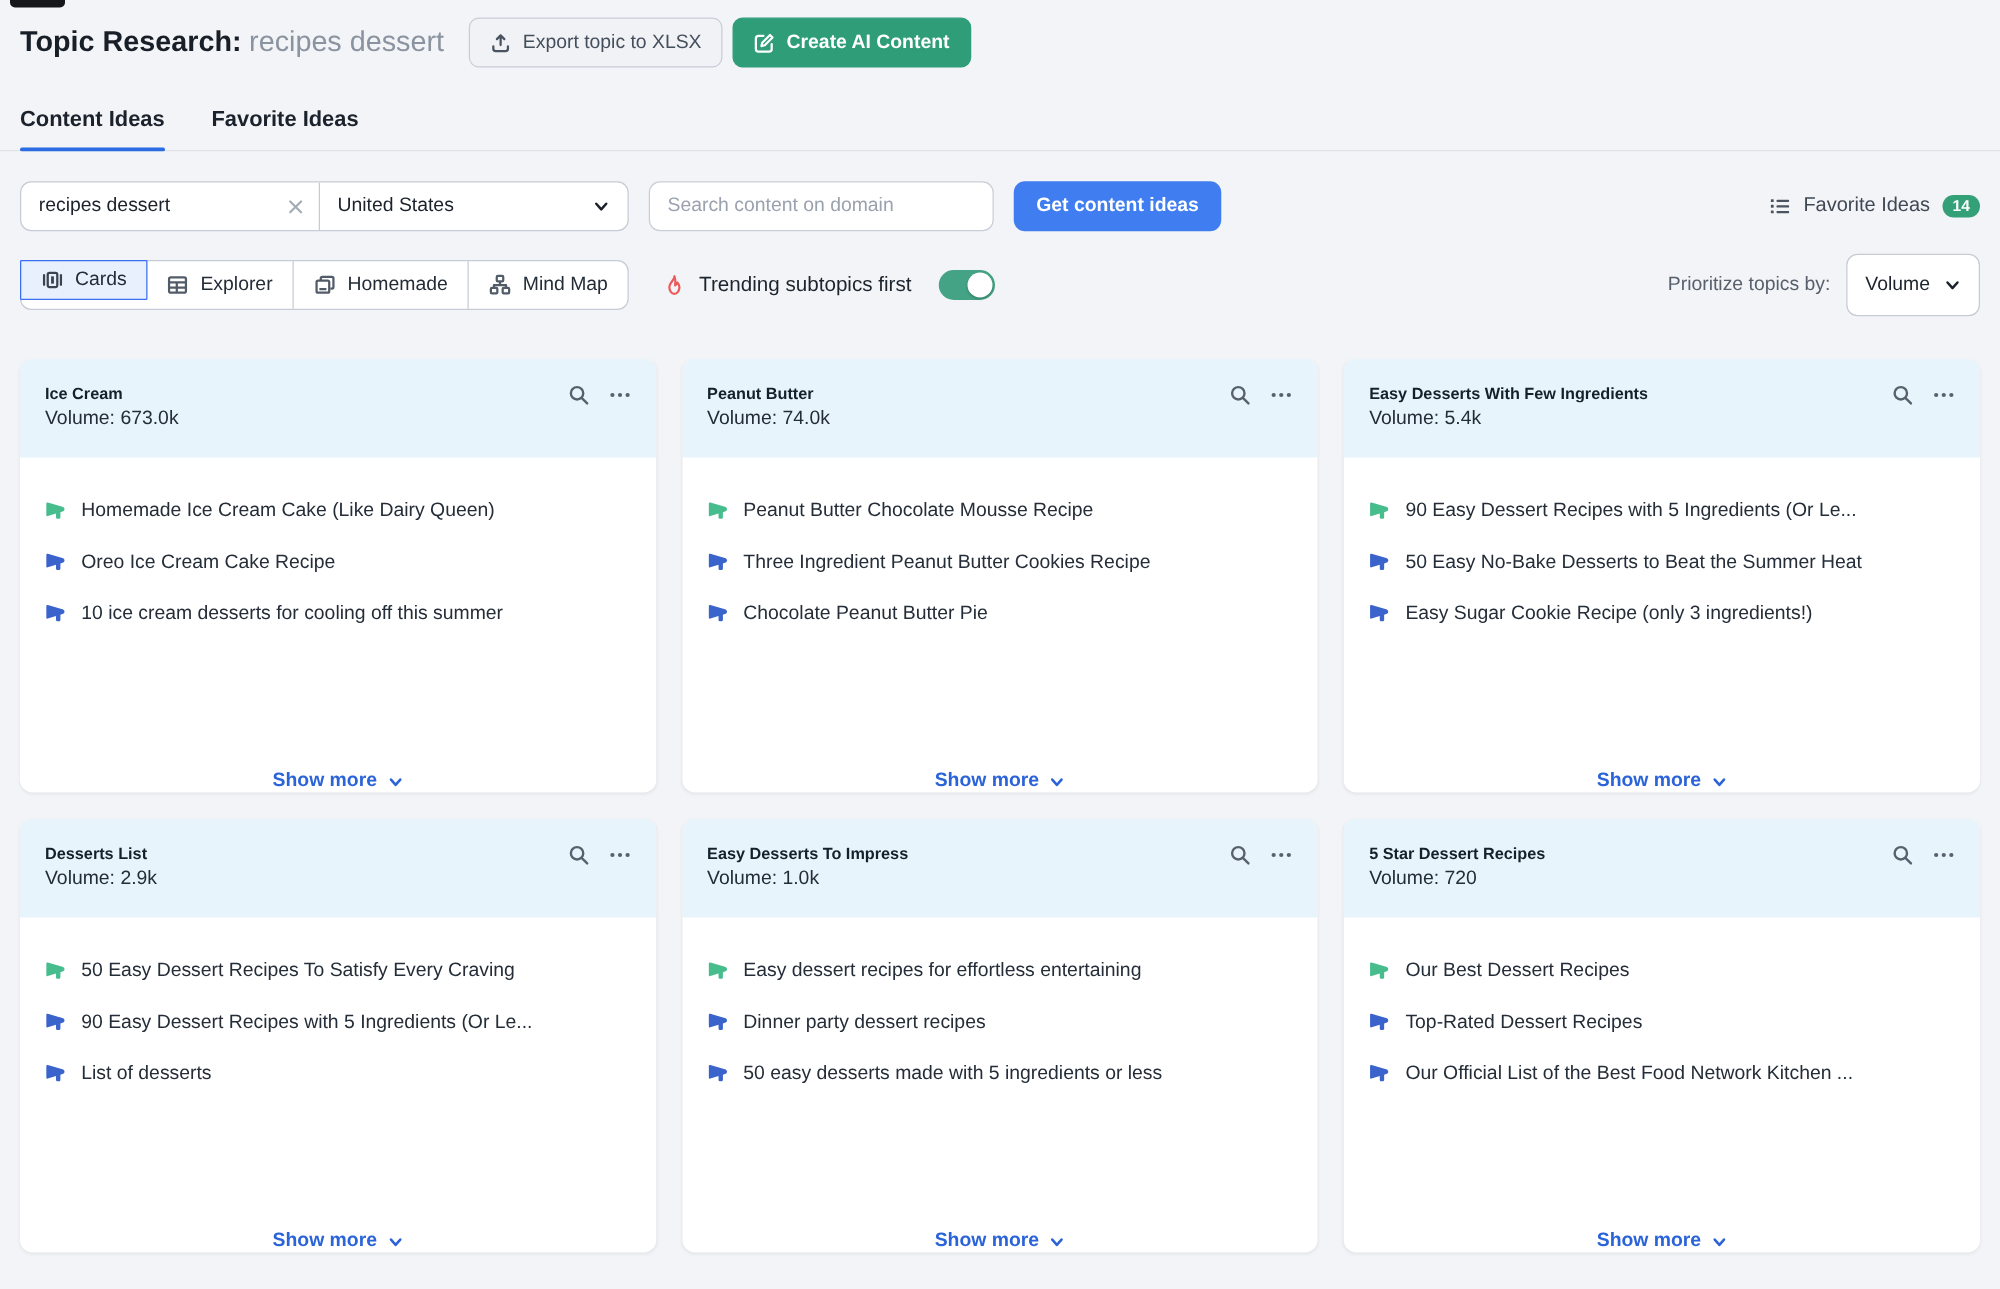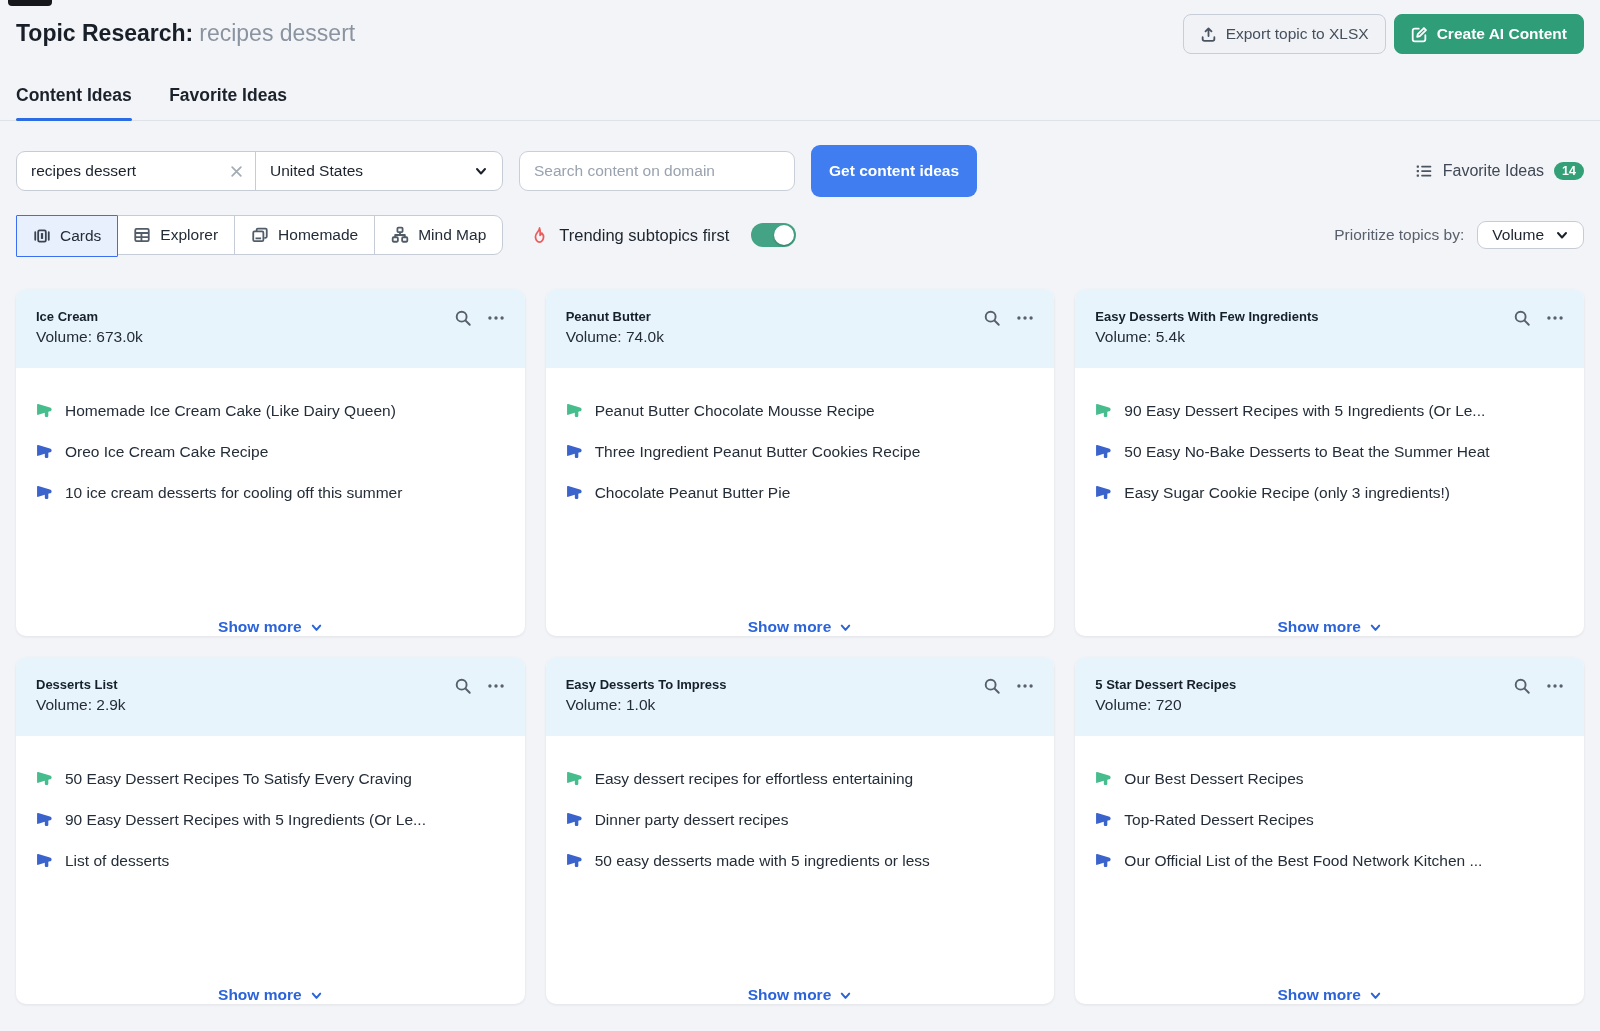--- a/index.html
+++ b/index.html
@@ -7,56 +7,56 @@
   body {
     font-family:"Liberation Sans", sans-serif;
     background:#f3f4f7;
     color:#1b222c;
     overflow:hidden;
     position:relative;
   }
   .top-artifact{ position:absolute; left:8px; top:0; width:44px; height:6px; background:#15171b; border-radius:0 0 4px 4px; }
 
   
-  .top-bar{ display:flex; justify-content:space-between; align-items:flex-start; padding:14px 16px 0 16px; }
+  .top-bar{ display:flex; justify-content:flex-start; align-items:flex-start; padding:14px 16px 0 16px; }
   .page-title{ font-size:23px; font-weight:700; color:#181f28; line-height:38px; }
   .page-title .query{ font-weight:400; color:#8a93a0; margin-left:6px; }
   .top-actions{ display:flex; gap:8px;margin-left:20px; }
   .btn{ height:40px; display:inline-flex; align-items:center; gap:9px; border-radius:8px; font-size:15.5px; cursor:pointer; padding:0 16px; }
   .btn-secondary{ border:1px solid #c8ced8; color:#454f5c; background:#f0f2f5; font-weight:500; }
   .btn-green{ background:#2f9d78; color:#fff; font-weight:600; border:1px solid #2f9d78; }
 
   
   .tabs{ margin-top:31px; padding:0 16px; border-bottom:1px solid #dfe3e9; }
   .tab{ display:inline-block; position:relative; margin-right:33px; padding-bottom:14px; font-size:17.5px; font-weight:600; color:#1b222c; cursor:pointer; }
   .tab.active::after{ content:''; position:absolute; left:0; right:0; bottom:-1px; height:3px; background:#2b6be4; border-radius:2px; }
 
   
   .search-row{ display:flex; align-items:center; padding:0 16px; margin-top:24px; }
   .combo{ display:flex; height:40px; border:1px solid #c6ccd6; border-radius:9px; background:#fff; width:487px; overflow:hidden; }
   .query-box{ flex:1; display:flex; align-items:center; justify-content:space-between; padding:0 12px 0 14px; border-right:1px solid #c6ccd6; font-size:15.5px; color:#1b222c; }
   .country-box{ width:246px; display:flex; align-items:center; justify-content:space-between; padding:0 14px; font-size:15.5px; color:#1b222c; cursor:pointer; }
   .domain-box{ margin-left:16px; width:276px; height:40px; border:1px solid #c9cfd8; border-radius:9px; background:#fff; display:flex; align-items:center; padding:0 14px; font-size:15.5px; color:#99a2ae; }
-  .btn-blue{ margin-left:16px; height:52px; background:#3f7df0; color:#fff; font-weight:600; font-size:15.5px; border-radius:9px; padding:0 18px; display:inline-flex; align-items:center; cursor:pointer; }
+  .btn-blue{ margin-left:16px; height:40px; background:#3f7df0; color:#fff; font-weight:600; font-size:15.5px; border-radius:9px; padding:0 18px; display:inline-flex; align-items:center; cursor:pointer; }
   .fav-link{ margin-left:auto; display:flex; align-items:center; gap:10px; font-size:16px; color:#3f4854; cursor:pointer; }
   .badge{ background:#33a077; color:#fff; font-size:12.5px; font-weight:700; border-radius:10px; padding:2px 8px; }
 
   
   .view-row{ display:flex; align-items:center; padding:0 16px; margin-top:18px; }
   .segmented{ display:flex; align-items:stretch; background:#fff; border:1px solid #c6ccd6; border-radius:9px; height:40px; }
   .segment{ display:flex; align-items:center; gap:9px; padding:0 16px; font-size:15.5px; color:#232c37; cursor:pointer; height:38px; }
   .segment + .segment{ border-left:1px solid #c6ccd6; }
-  .segment.active{ position:relative; z-index:1; margin:-1px; height:42px; background:#e9f0fd; border:1.5px solid #3b6ef5; border-radius:1px; }
+  .segment.active{ position:relative; z-index:1; margin:-1px; height:32px; background:#e9f0fd; border:1.5px solid #3b6ef5; border-radius:1px; }
   .segment.active + .segment{ border-left:none; }
   .seg-icon{ color:#525c69; display:flex; }
   .trending{ display:flex; align-items:center; gap:10px; margin-left:27px; font-size:16.5px; color:#1c242e; }
   .toggle{ margin-left:12px; width:45px; height:24px; border-radius:13px; background:#43a384; position:relative; cursor:pointer; }
   .toggle .knob{ position:absolute; right:2px; top:2px; width:20px; height:20px; background:#fff; border-radius:50%; box-shadow:0 1px 2px rgba(0,0,0,.25); }
   .prioritize{ margin-left:auto; display:flex; align-items:center; gap:13px; font-size:15.5px; color:#57606c; }
-  .select{ height:28px; border:1px solid #c6ccd6; border-radius:9px; background:#fff; display:flex; align-items:center; gap:11px; padding:0 14px; color:#1c242e; cursor:pointer; }
+  .select{ height:50px; border:1px solid #c6ccd6; border-radius:9px; background:#fff; display:flex; align-items:center; gap:11px; padding:0 14px; color:#1c242e; cursor:pointer; }
 
   
   .grid{ display:grid; grid-template-columns:repeat(3, 1fr); gap:21px; padding:0 16px; margin-top:34px; }
   .card{ height:347px; background:#fff; border-radius:10px; overflow:hidden; display:flex; flex-direction:column; box-shadow:0 1px 3px rgba(20,30,50,.08); }
   .card-header{ background:#e8f4fc; padding:20px 20px 22px 20px; }
   .card-header-top{ display:flex; justify-content:space-between; align-items:flex-start; }
   .card-title{ font-size:13px; font-weight:700; color:#15202b; white-space:nowrap; overflow:hidden; }
   .card-actions{ display:flex; align-items:center; gap:15px; color:#57606c; }
   .card-action{ cursor:pointer; display:flex; }
   .card-volume{ margin-top:1px; font-size:15.5px; color:#232c37; }

